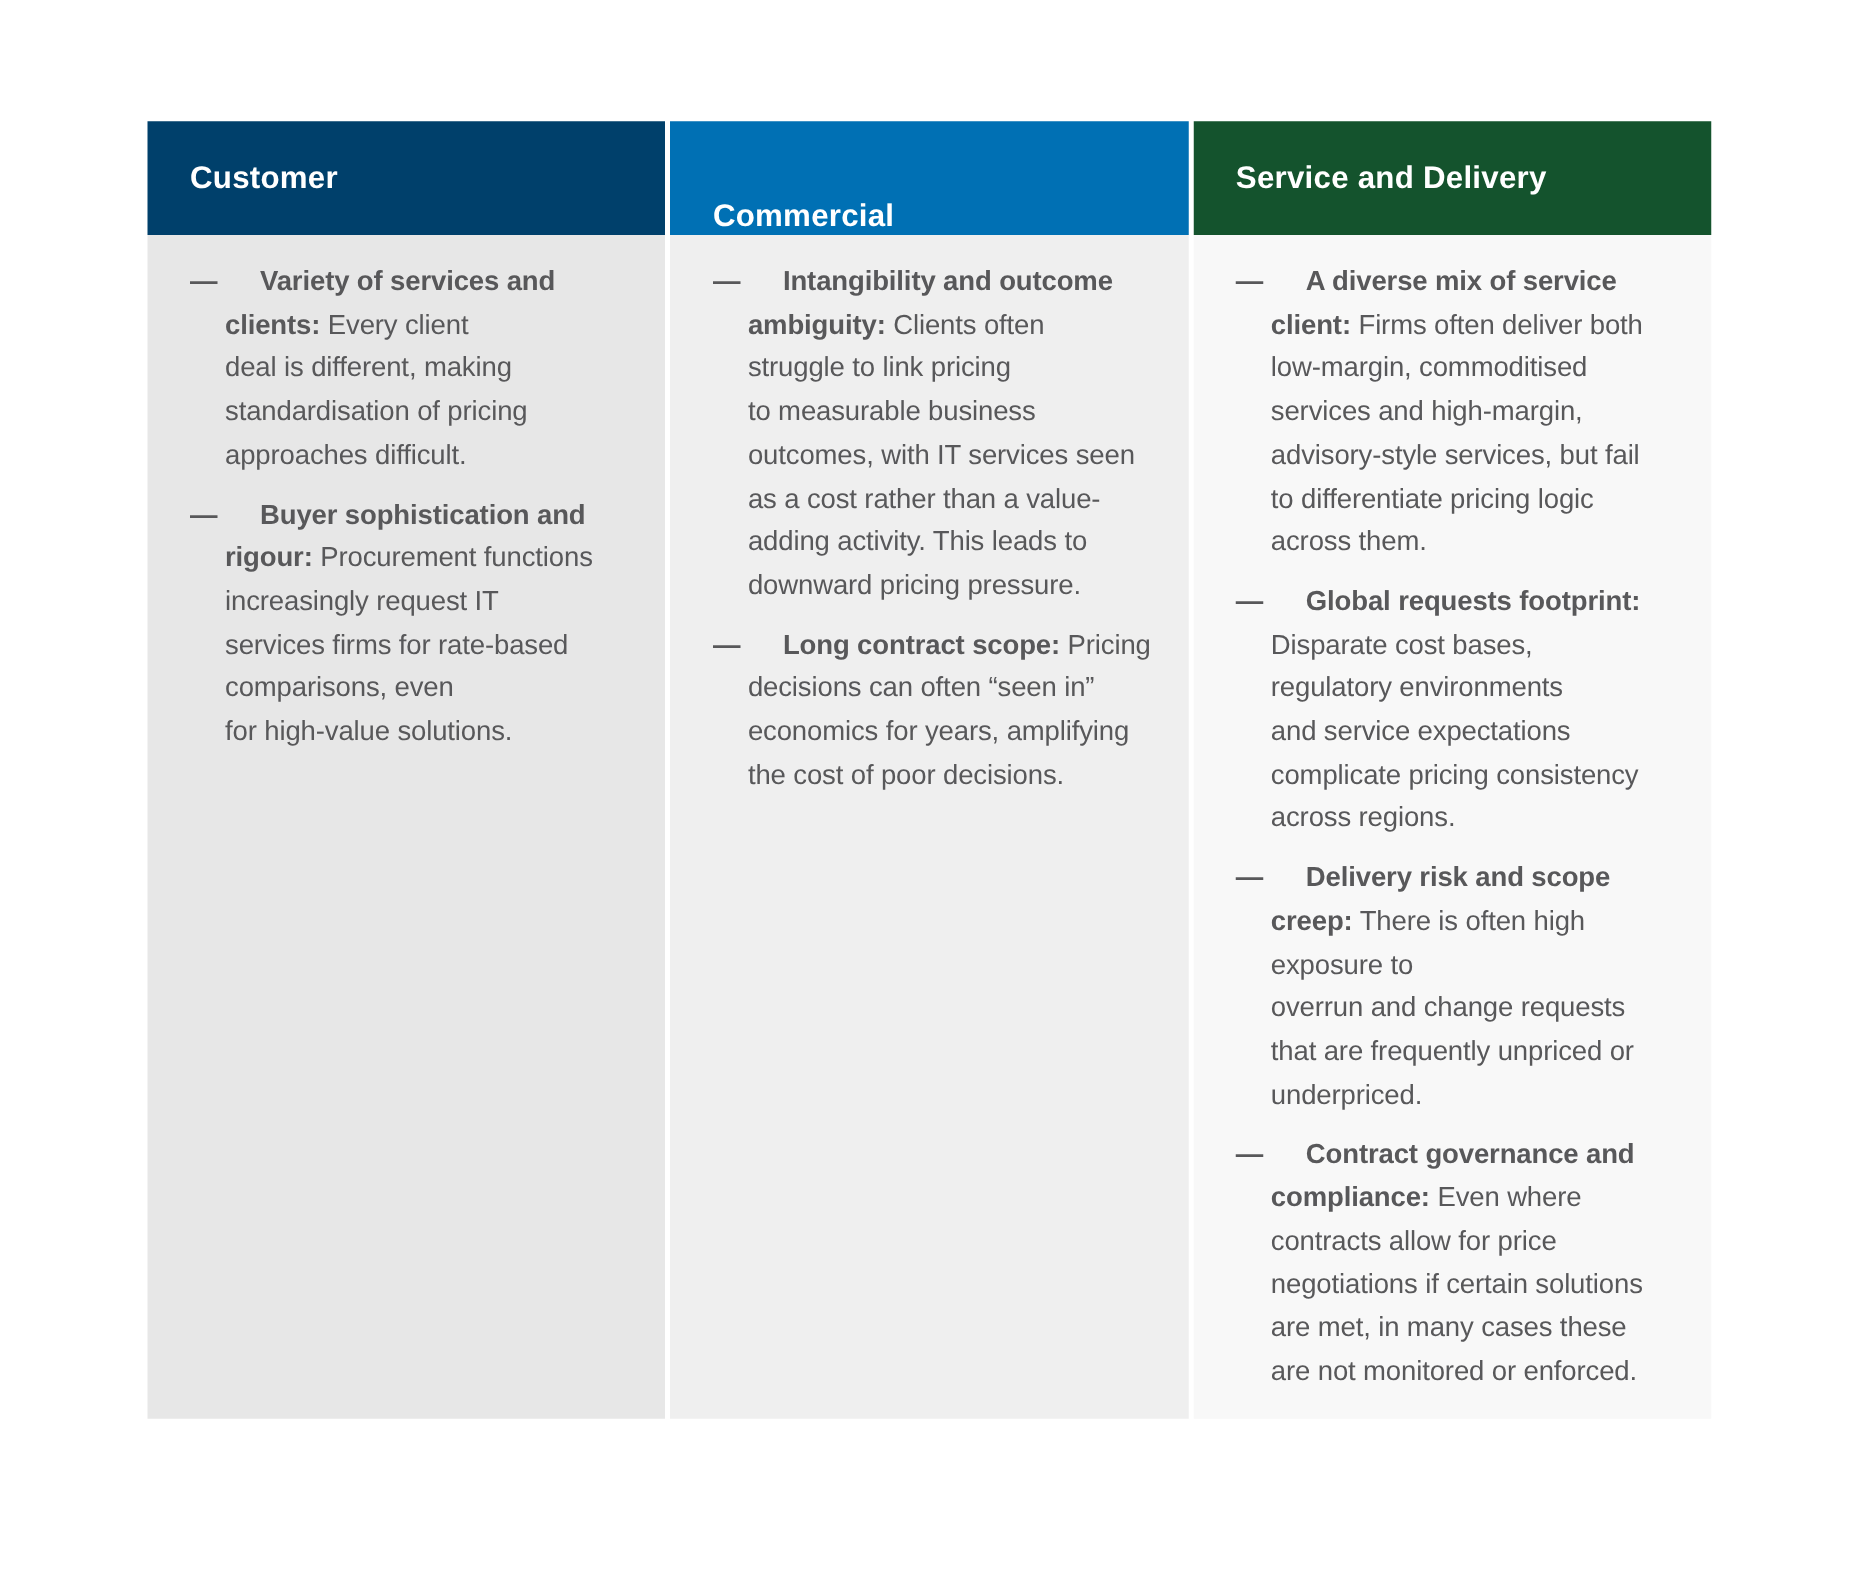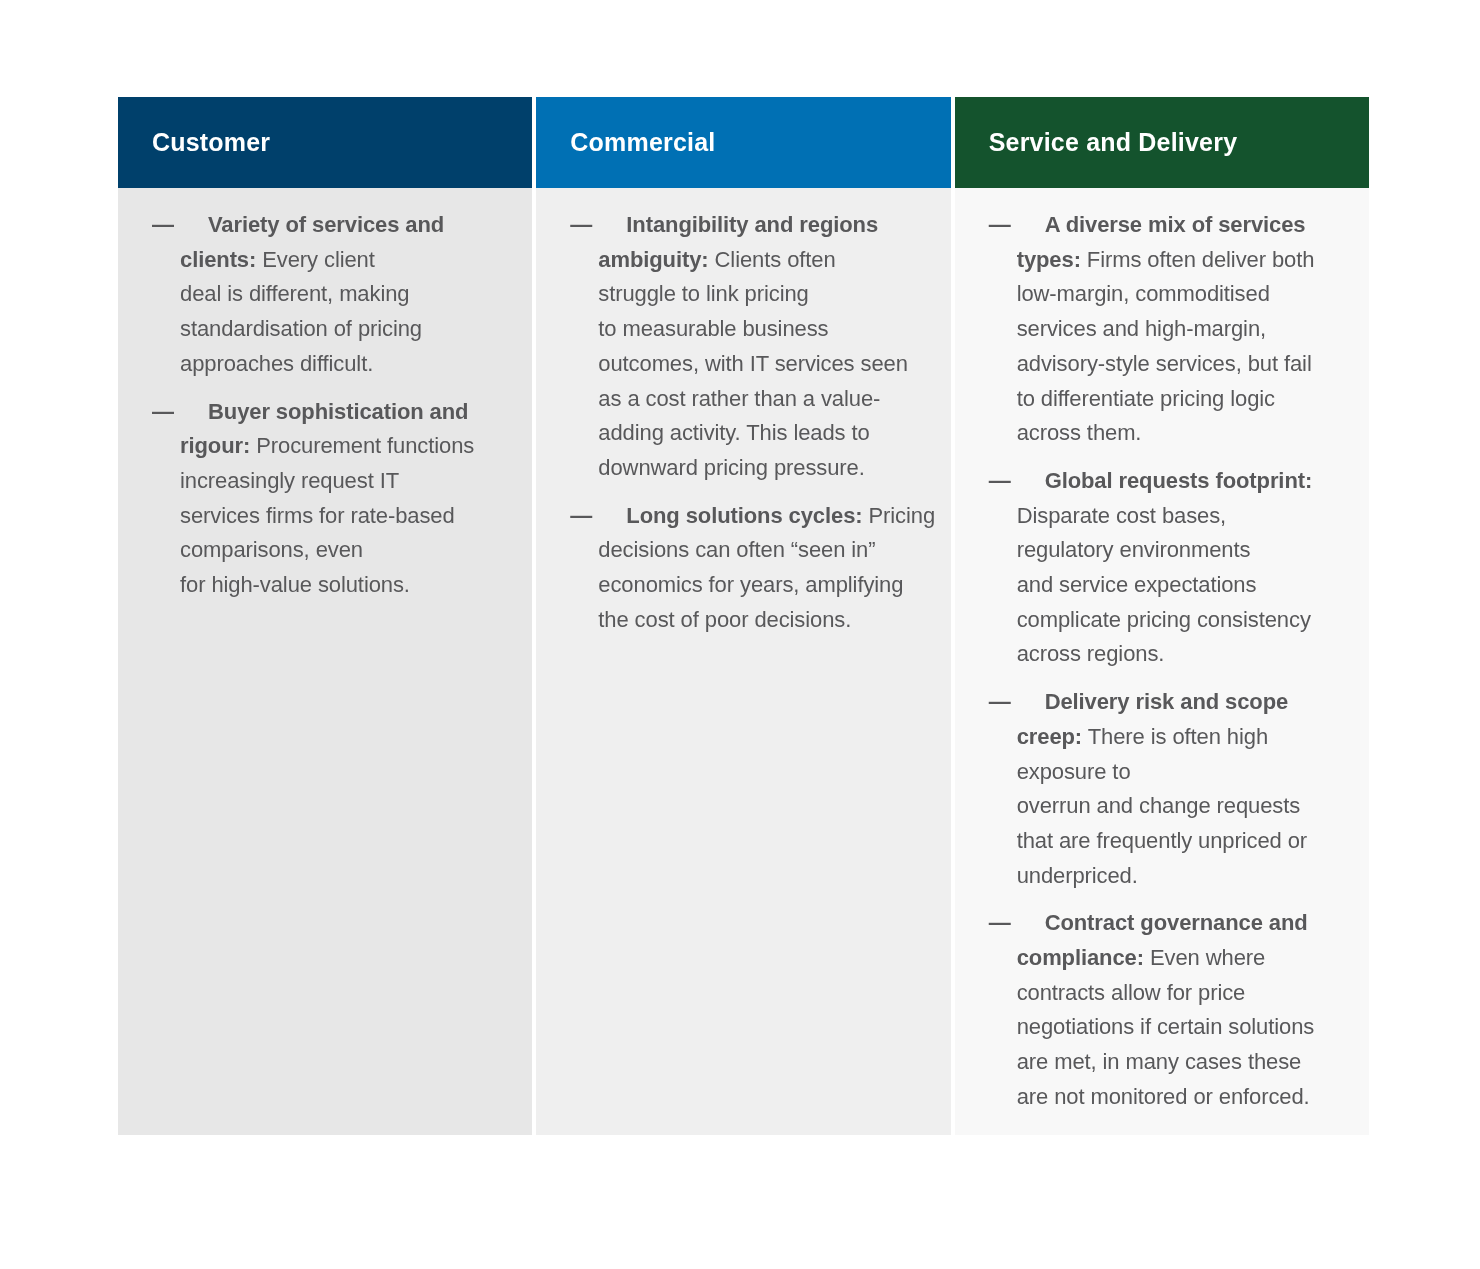--- a/index.html
+++ b/index.html
@@ -92,48 +92,48 @@
 rigour:</span><span class="rest"> Procurement functions
 increasingly request IT
 services firms for rate-based
 comparisons, even
 for high-value solutions.</span></li>
       </ul>
     </div>
   </div>
 
   <div class="col">
-    <div class="col-header" style="background-color: rgb(0, 112, 180);">
+    <div class="col-header" style="background-color: rgb(0, 112, 180); align-items: flex-end;">
       <span>Commercial</span>
     </div>
     <div class="col-body" style="background-color: rgb(239, 239, 239);">
       <ul class="items">
-        <li class="item"><span class="dash">—</span><span class="lead">Intangibility and regions
+        <li class="item"><span class="dash">—</span><span class="lead">Intangibility and outcome
 ambiguity:</span><span class="rest"> Clients often
 struggle to link pricing
 to measurable business
 outcomes, with IT services seen
 as a cost rather than a value-
 adding activity. This leads to
 downward pricing pressure.</span></li>
-        <li class="item"><span class="dash">—</span><span class="lead">Long solutions cycles:</span><span class="rest"> Pricing
+        <li class="item"><span class="dash">—</span><span class="lead">Long contract scope:</span><span class="rest"> Pricing
 decisions can often “seen in”
 economics for years, amplifying
 the cost of poor decisions.</span></li>
       </ul>
     </div>
   </div>
 
   <div class="col">
     <div class="col-header" style="background-color: #14532d;">
       <span>Service and Delivery</span>
     </div>
     <div class="col-body" style="background-color: rgb(248, 248, 248);">
       <ul class="items">
-        <li class="item"><span class="dash">—</span><span class="lead">A diverse mix of services types:</span><span class="rest"> Firms often deliver both
+        <li class="item"><span class="dash">—</span><span class="lead">A diverse mix of service client:</span><span class="rest"> Firms often deliver both
 low-margin, commoditised
 services and high-margin,
 advisory-style services, but fail
 to differentiate pricing logic
 across them.</span></li>
         <li class="item"><span class="dash">—</span><span class="lead">Global requests footprint:</span><span class="rest"> Disparate cost bases,
 regulatory environments
 and service expectations
 complicate pricing consistency
 across regions.</span></li>

